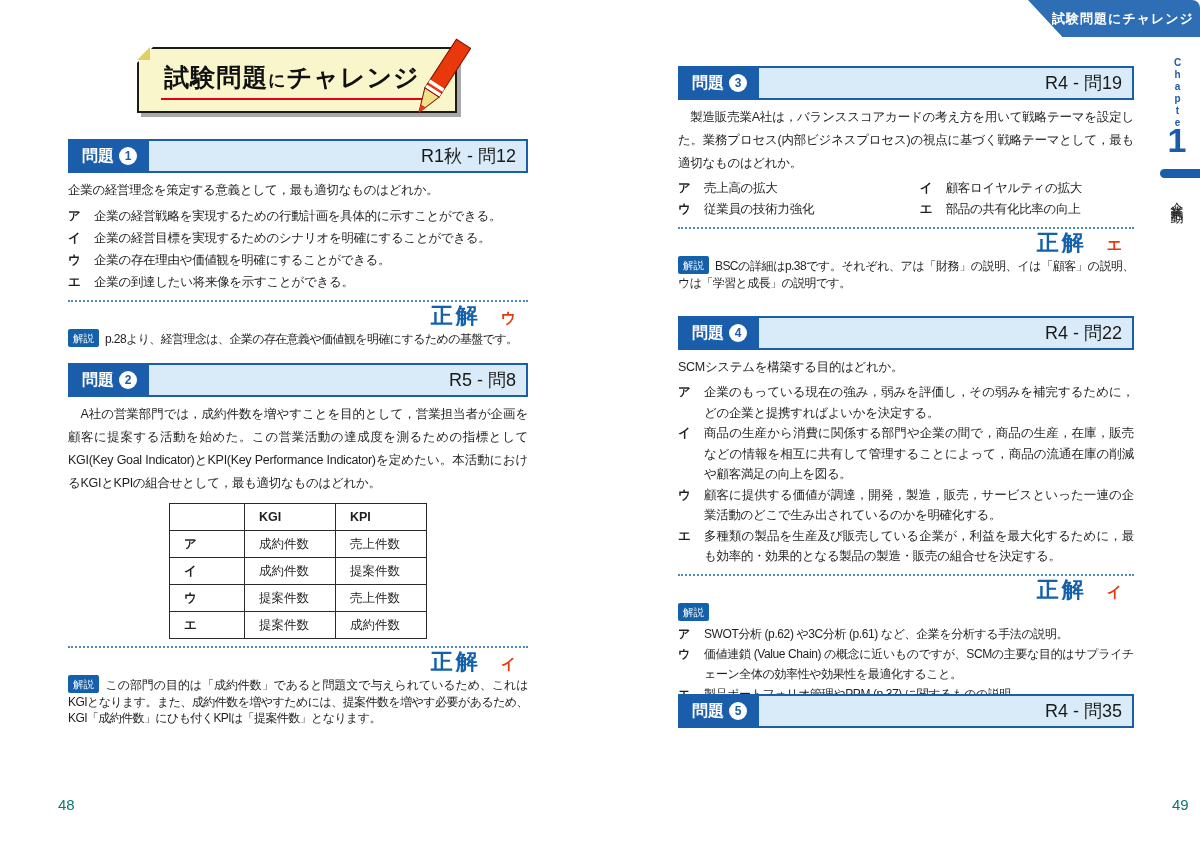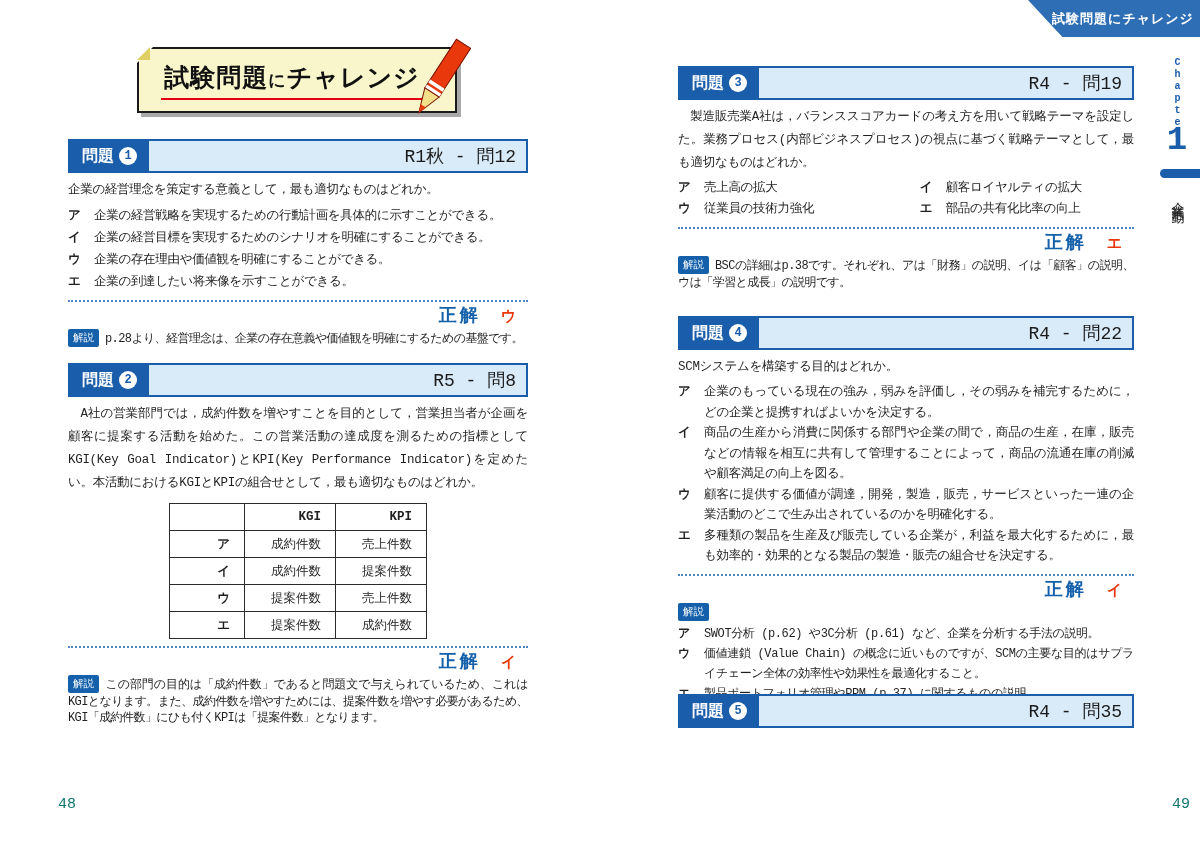--- a/index.html
+++ b/index.html
@@ -1,17 +1,17 @@
 <!DOCTYPE html>
 <html><head>
 <meta charset="utf-8">
 <style>
   html,body{margin:0;padding:0;background:#ffffff;}
   .page{position:relative;width:1200px;height:851px;background:#fff;overflow:hidden;
-        font-family:Liberation Mono, monospace;color:#1f1f1f;}
+        font-family:Liberation Sans, sans-serif;color:#1f1f1f;border-radius:8px;}
 
   
   .top-tab{position:absolute;top:0;left:1028px;width:172px;height:37px;background:#2e6eb5;
            clip-path:polygon(0 0,100% 0,100% 100%,20% 100%);display:flex;align-items:center;justify-content:center;}
   .top-tab span{color:#fff;font-size:13px;font-weight:bold;letter-spacing:1px;padding-left:18px;}
 
   
   .side{position:absolute;top:57px;right:0;width:46px;text-align:center;}
   .side .chap{writing-mode:vertical-rl;text-orientation:upright;margin:0 auto;color:#1a5dab;
               font-size:10px;font-weight:bold;letter-spacing:1px;line-height:1;height:62px;}
@@ -52,32 +52,32 @@
   .opts{margin-top:3px;}
   .opt{display:flex;font-size:12.5px;line-height:22px;letter-spacing:-0.3px;}
   .opt-tight .opt{line-height:20.5px;}
   .opt .letter{flex:none;width:26px;font-weight:bold;}
   .opt .txt{flex:1;text-align:justify;}
   .opts-grid{display:grid;grid-template-columns:53% 47%;margin-top:3px;}
   .opts-grid .opt{line-height:21px;}
 
   .dotline{border:none;border-top:2px dotted #4a86c8;margin:7px 0 1px 0;}
   .answer{text-align:right;padding-right:12px;height:26px;line-height:26px;}
-  .answer .seikai{color:#1560ab;font-size:18px;font-weight:bold;letter-spacing:3px;}
+  .answer .seikai{color:#1560ab;font-size:22px;font-weight:bold;letter-spacing:3px;}
   .answer .letter{color:#e8380c;font-size:15px;font-weight:bold;margin-left:20px;}
 
   .kaisetsu{font-size:12px;line-height:16px;letter-spacing:-0.6px;margin:1px 0 0 0;text-align:justify;}
   .kbadge{display:inline-block;background:#1560ab;color:#fff;font-size:10.5px;letter-spacing:0;
           padding:1px 5px;border-radius:2px;margin-right:6px;transform:translateY(-1px);}
   .knotes{margin-top:2px;}
   .knotes .opt{font-size:12px;line-height:20px;letter-spacing:-0.4px;}
 
   
   .kgi-table{border-collapse:collapse;margin:8px auto 0 auto;}
-  .kgi-table th,.kgi-table td{border:1.5px solid #2b2b2b;text-align:right;font-size:12.5px;
+  .kgi-table th,.kgi-table td{border:1.5px solid #2b2b2b;text-align:left;font-size:12.5px;
         height:26px;padding:0 14px;}
   .kgi-table th{font-weight:bold;width:62px;}
   .kgi-table th.blank{width:46px;}
   .kgi-table td.rowhead{font-weight:bold;}
 
   .pageno{position:absolute;font-size:15px;color:#0f766e;margin-left:24px;}
   .pageno.left{left:34px;top:796px;}
   .pageno.right{left:1148px;top:796px;}
 </style>
 </head>

